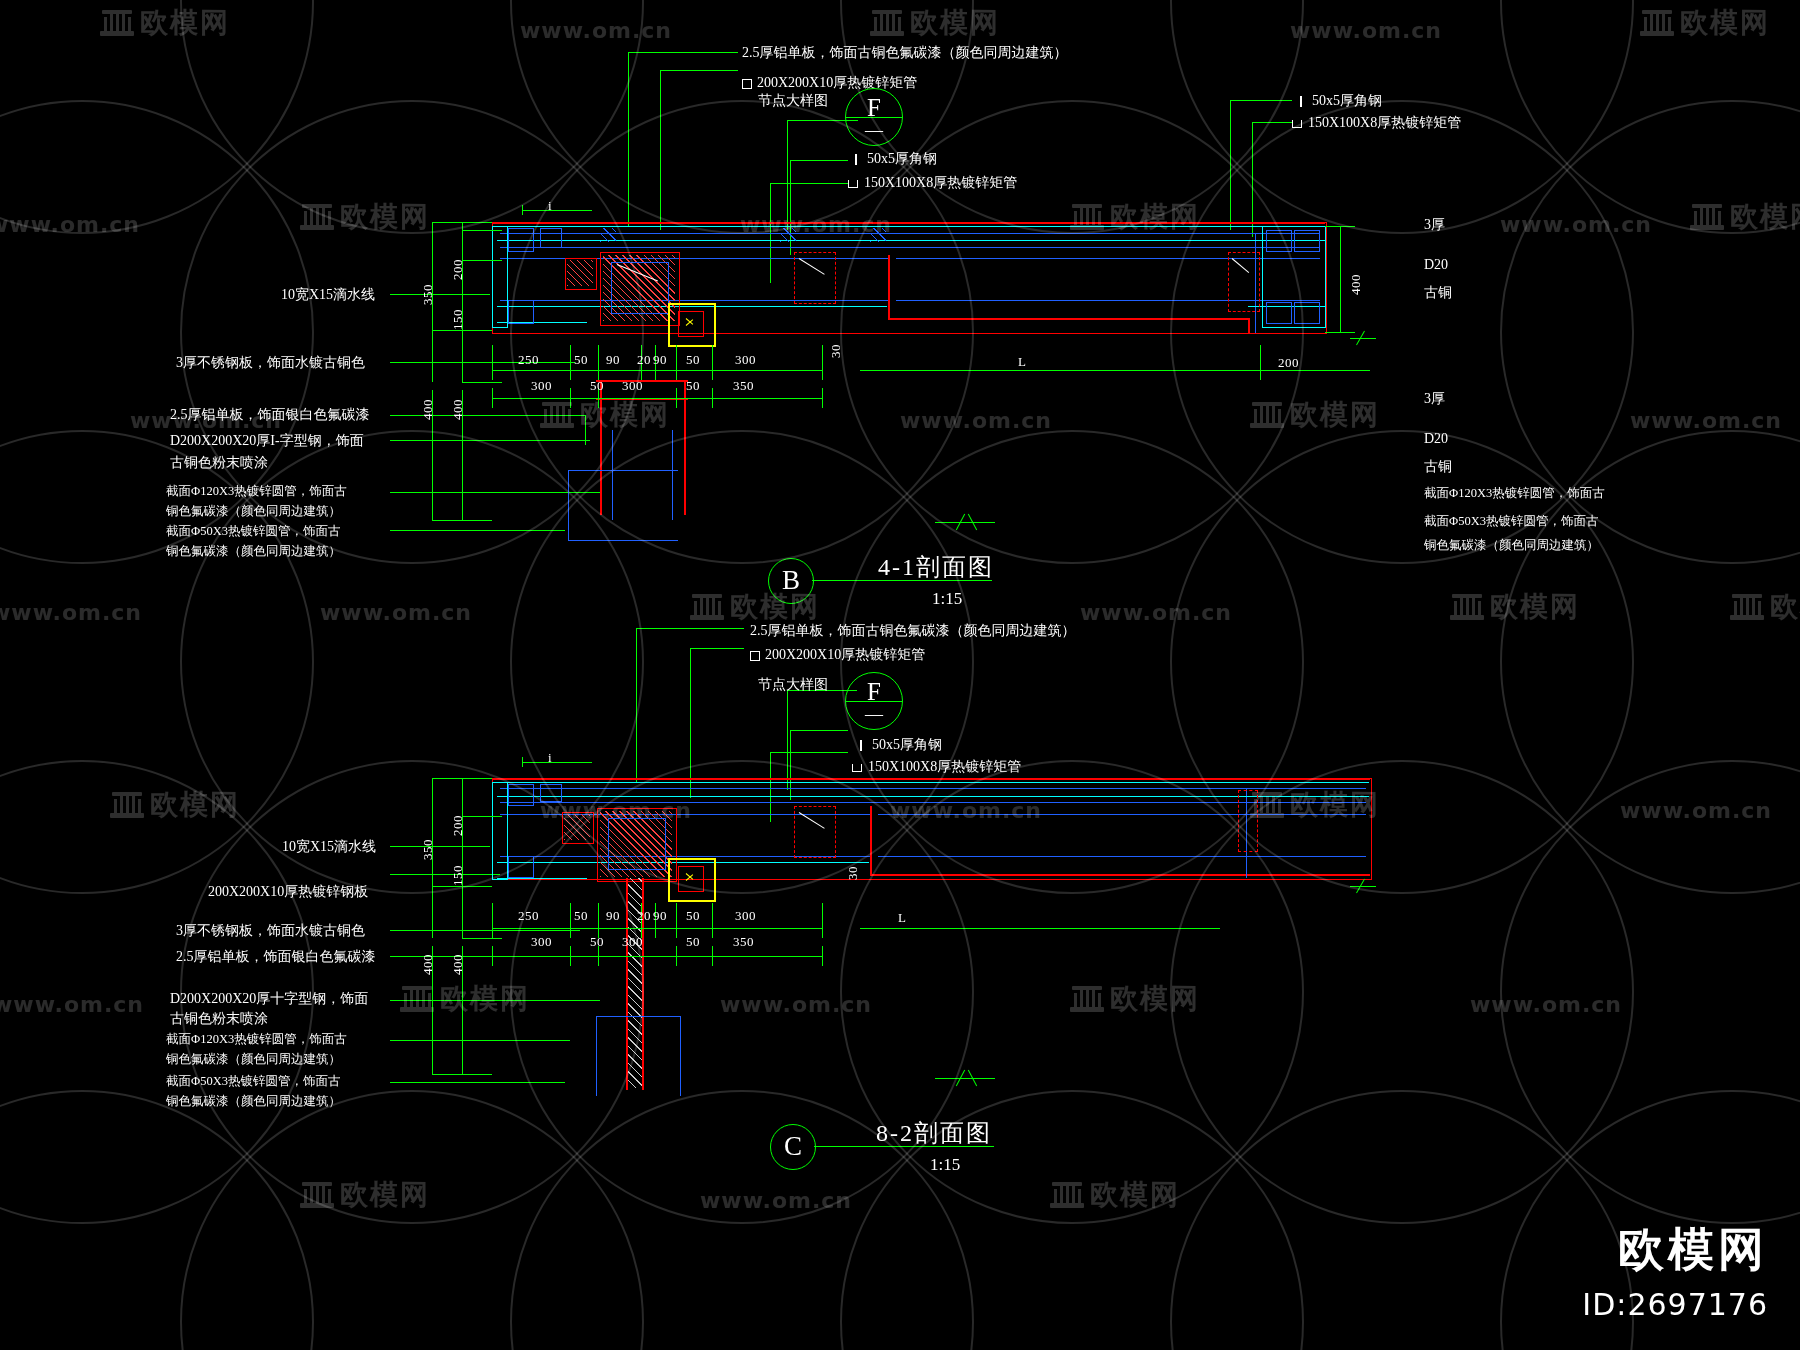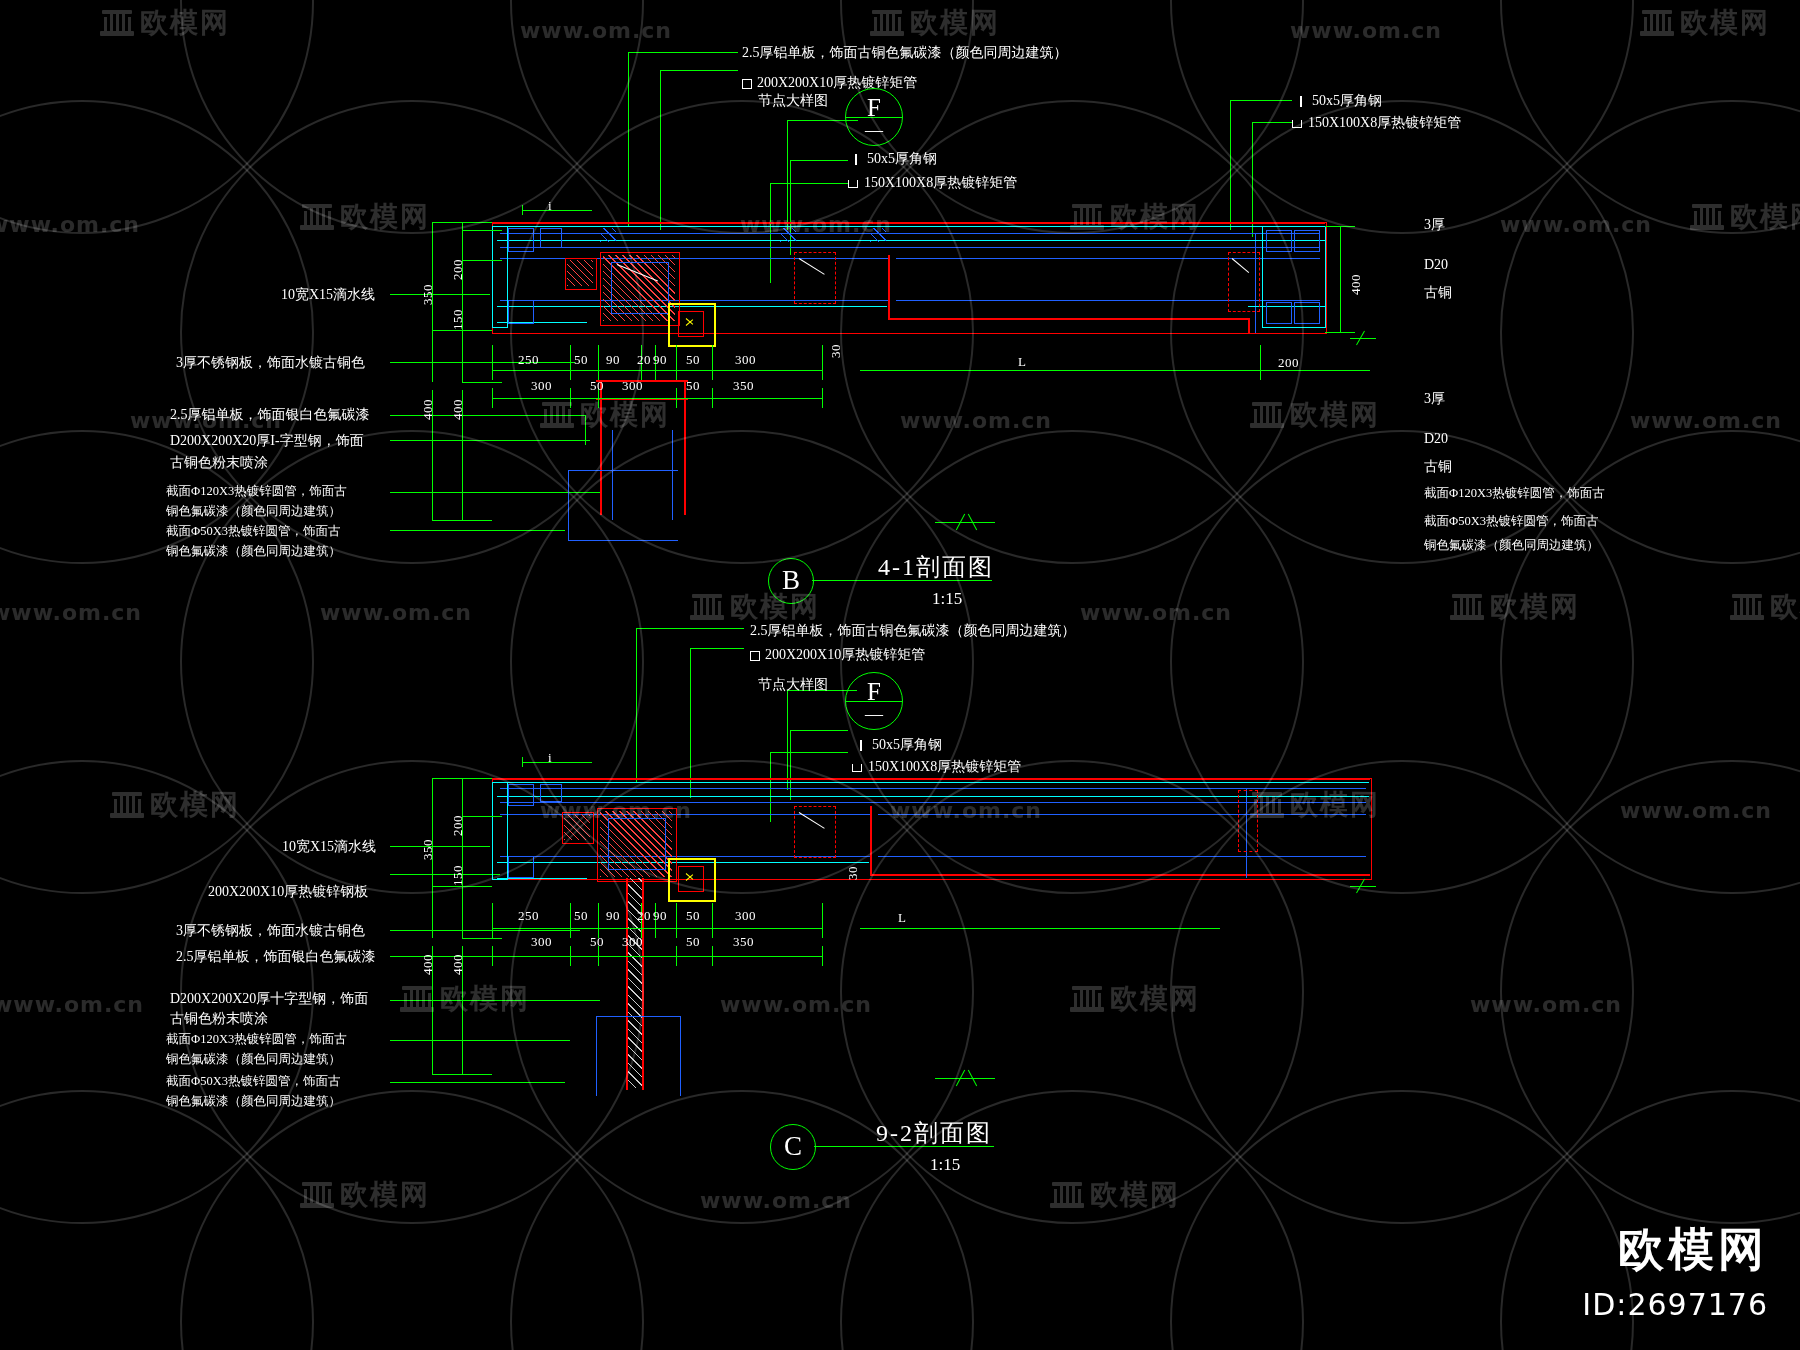--- a/index.html
+++ b/index.html
@@ -492,21 +492,21 @@
   <div class="t dim" style="left:733px;top:934px;">350</div>
 
   <div class="t dim" style="left:898px;top:910px;">L</div>
   <div class="t dim vert" style="left:845px;top:880px;">30</div>
   <div class="t dim" style="left:548px;top:750px;">i</div>
 
   <div class="bubble" style="left:770px;top:1124px;width:44px;height:44px;">
     <div class="up" style="font-size:27px;">C</div>
   </div>
   <div class="ln g" style="left:814px;top:1146px;width:180px;height:1px;z-index:25;"></div>
-  <div class="t title" style="left:876px;top:1118px;">9-2剖面图</div>
+  <div class="t title" style="left:876px;top:1118px;">8-2剖面图</div>
   <div class="t scale" style="left:930px;top:1154px;">1:15</div>
 
   <div class="wm-layer">
 
     <div class="wm-logo" style="left:100px;top:4px;">
       <span class="mark">
           <i style="left:4px;height:14px;"></i>
           <i style="left:10px;height:18px;"></i>
           <i style="left:16px;height:20px;"></i>
           <i style="left:22px;height:18px;"></i>

